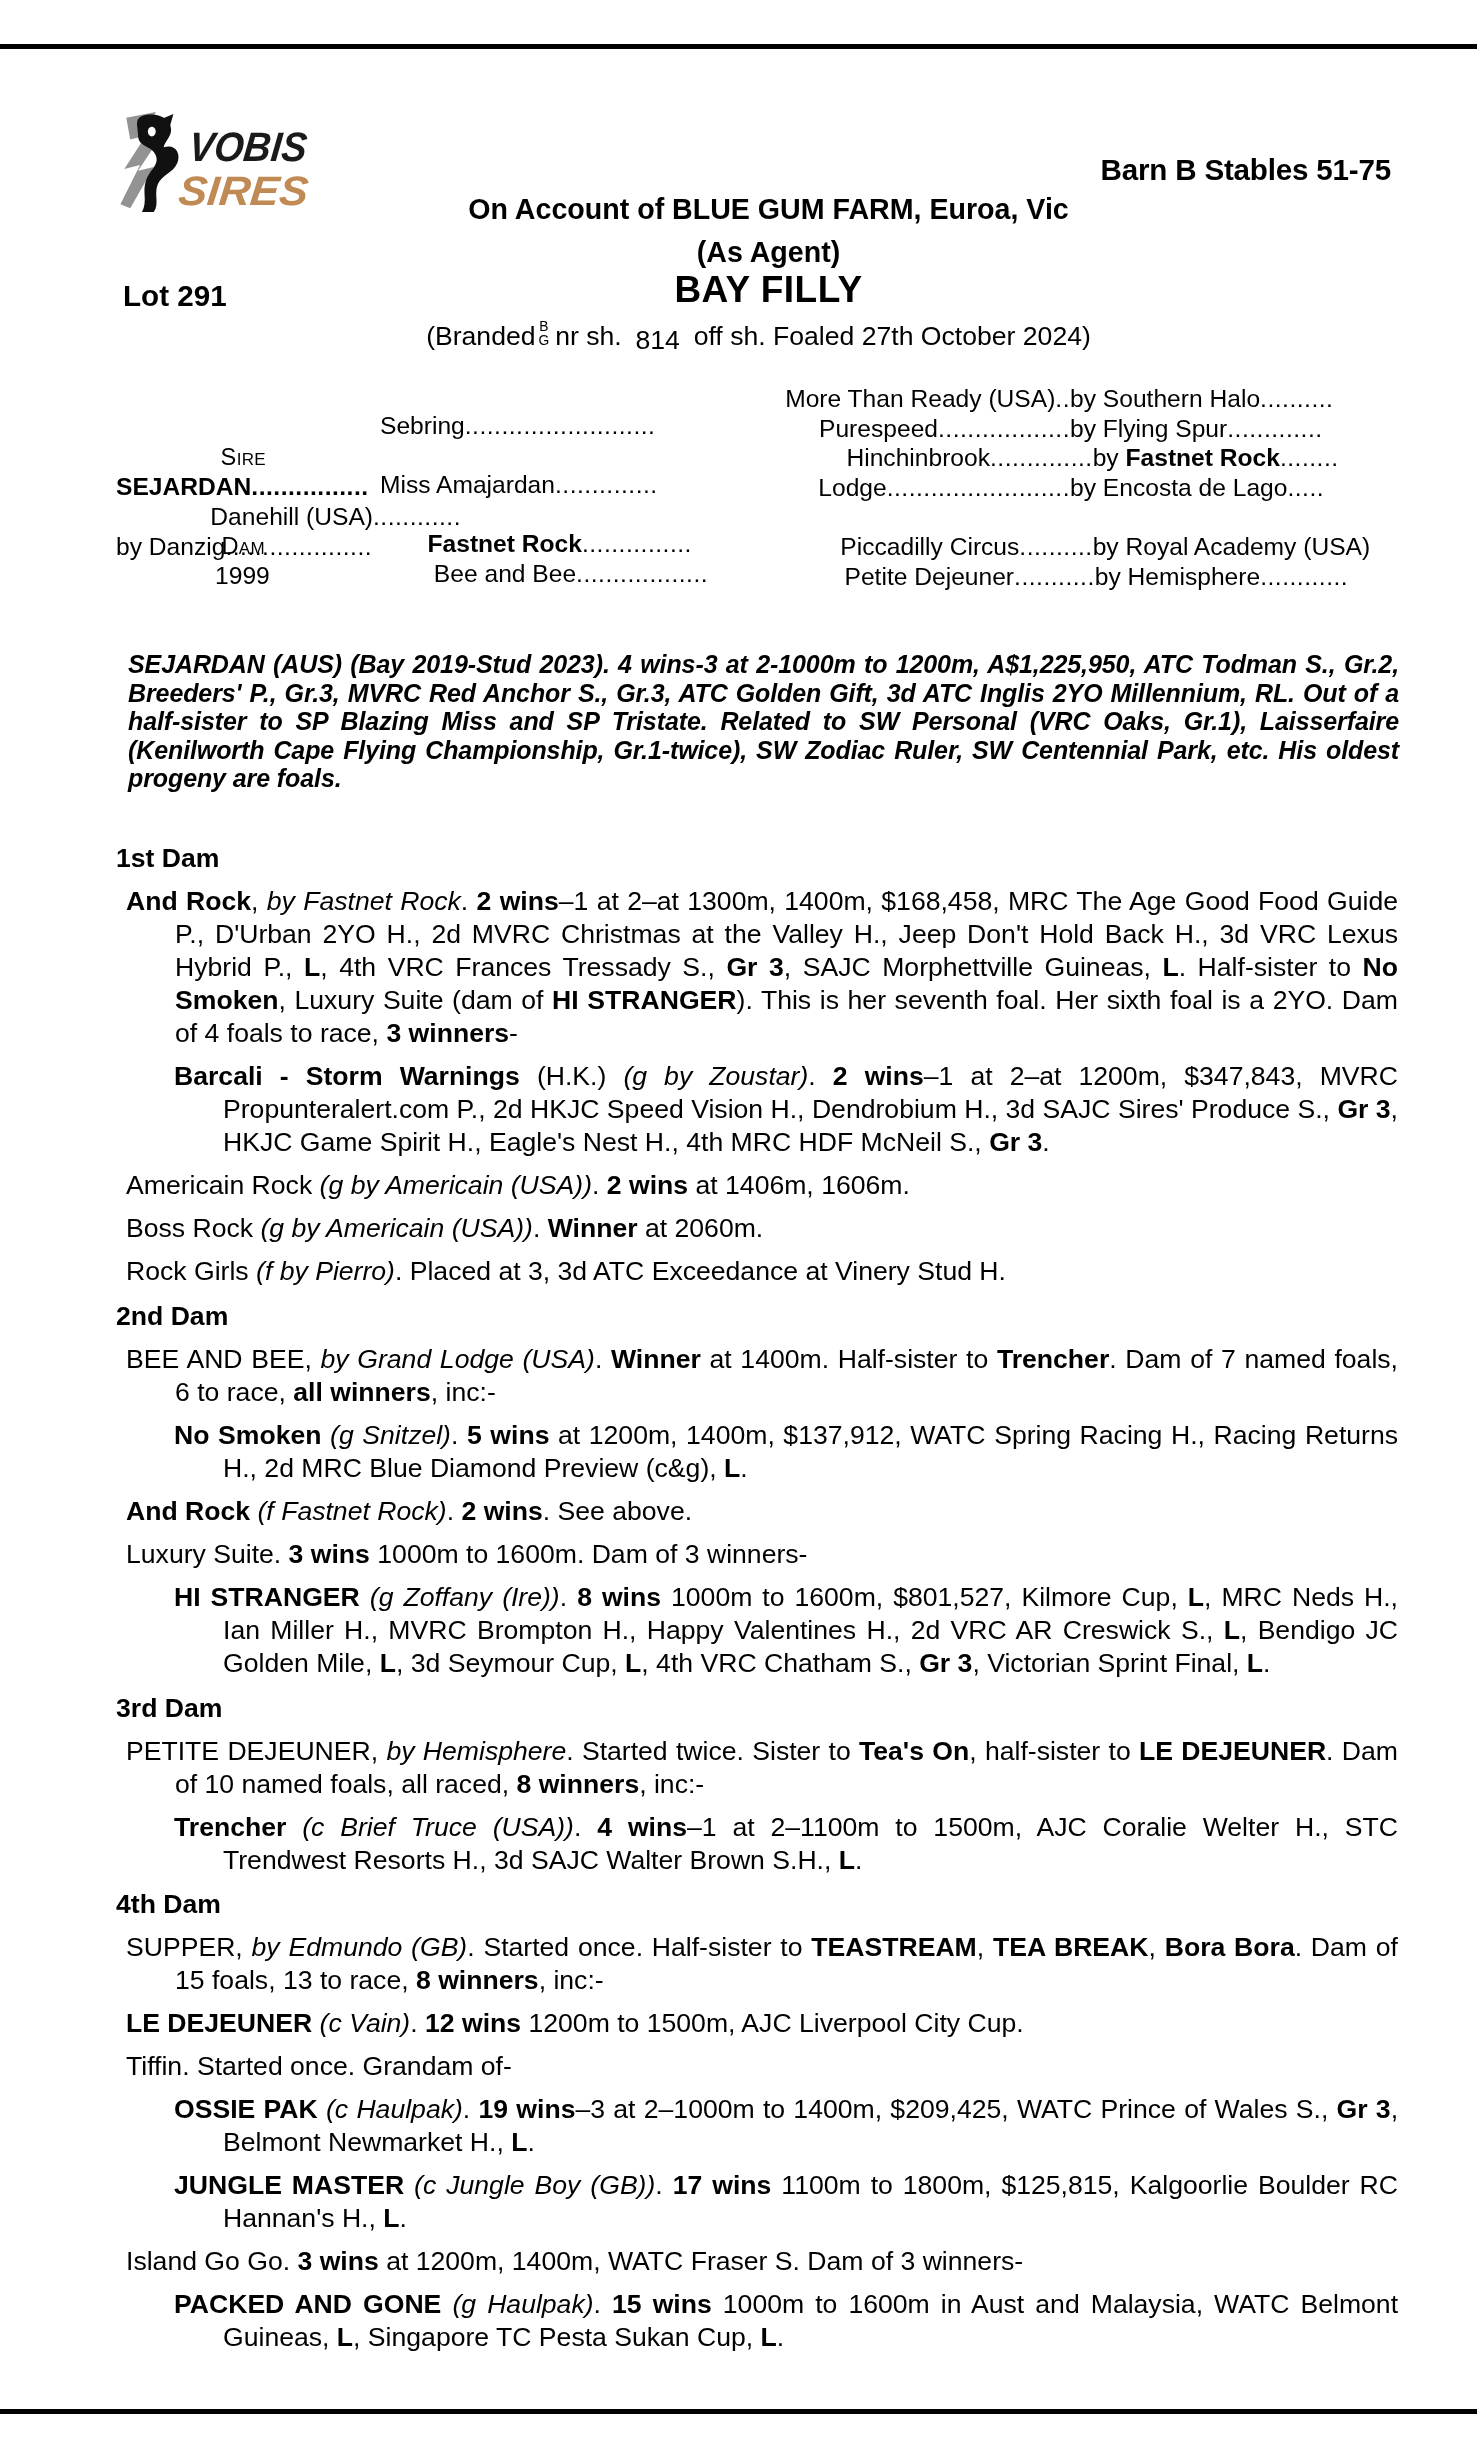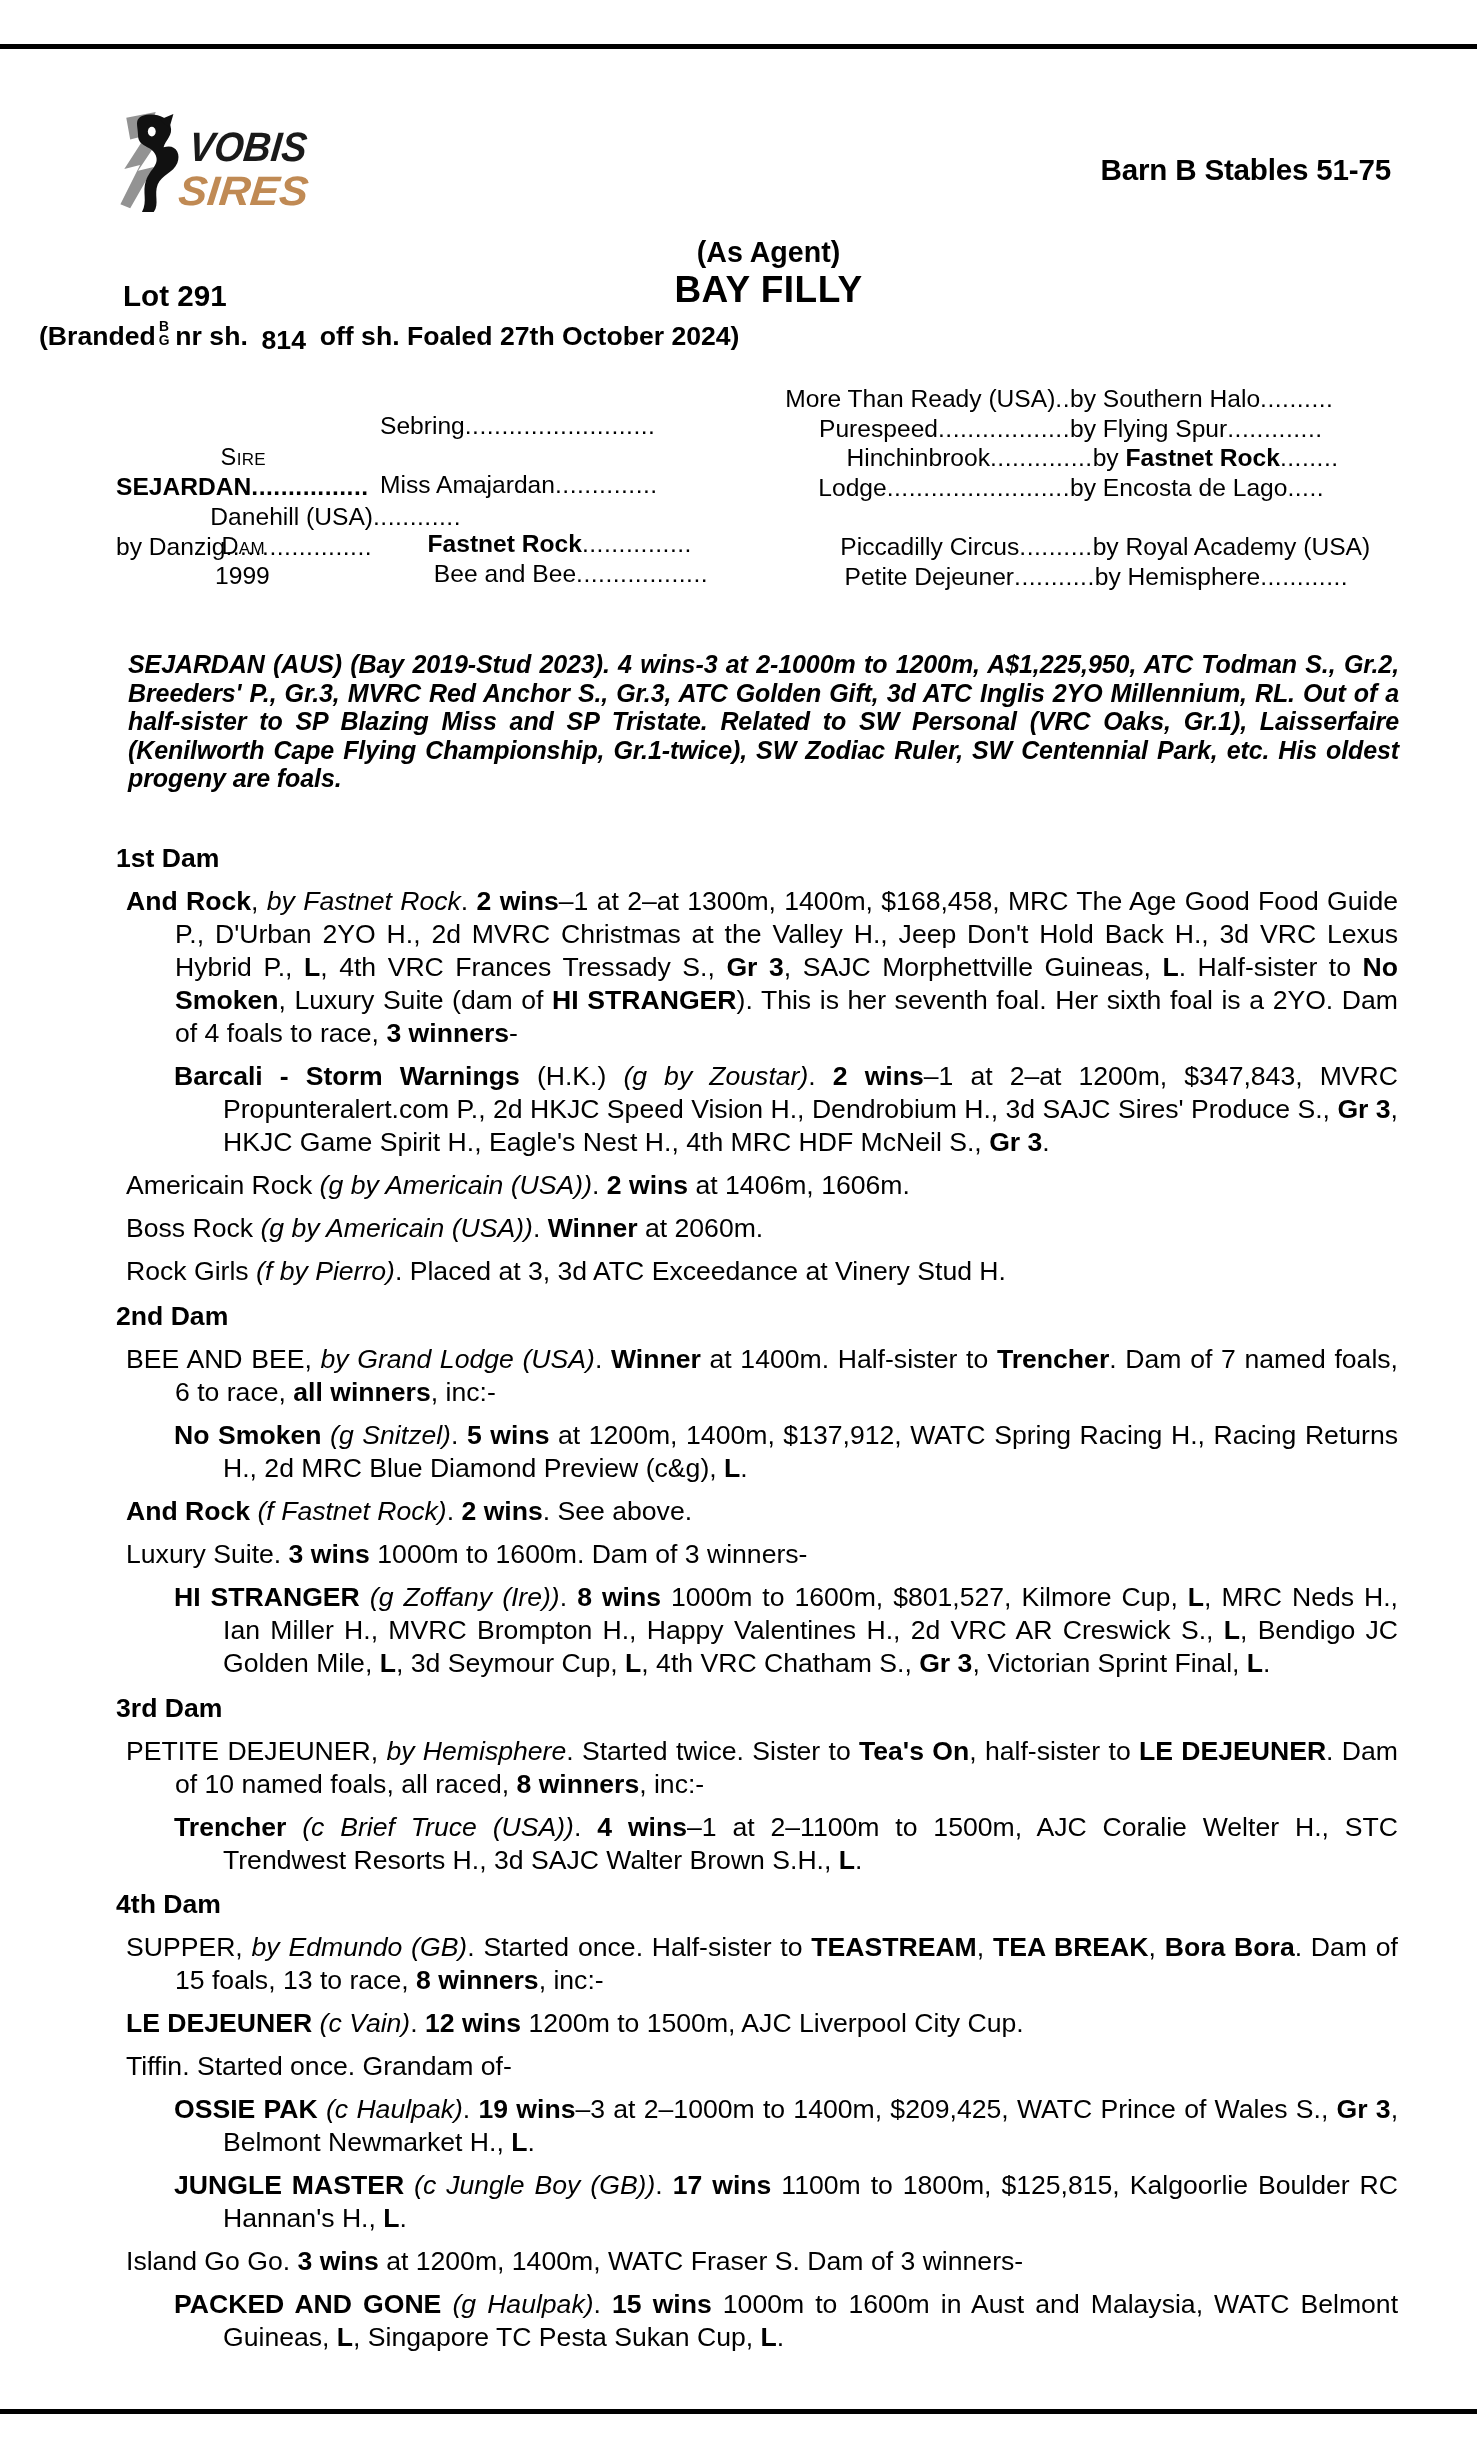--- a/index.html
+++ b/index.html
@@ -84,24 +84,23 @@
     text-align: center;
     font-size: 37px;
     font-weight: bold;
     letter-spacing: 0.5px;
     padding-left: 59px;
   }
   .branded {
     position: absolute;
     left: 0; right: 0;
     top: 321px;
-    text-align: left;
+    text-align: center;
     font-size: 26.6px;
     padding-left: 39px;
-    font-weight: bold;
   }
   .branded .inner { display: inline-flex; align-items: center; }
   .brandmark {
     display: inline-flex;
     flex-direction: column;
     align-items: center;
     justify-content: center;
     font-size: 13.8px;
     line-height: 0.95;
     margin: 0 5.9px 0 3px;
@@ -208,20 +207,21 @@
                  C36 36, 22 38, 22 26 C22 16, 18 10, 26 6 Z" fill="#111111"></path>
         <path d="M44 10 L58 4 L54 18 Z" fill="#111111"></path>
         <ellipse cx="36" cy="22" rx="4" ry="5" fill="#ffffff"></ellipse>
       </g>
       <text x="78" y="52" font-family="'Liberation Sans', sans-serif" font-size="42" font-weight="bold" font-style="italic" fill="#1a1a1a" transform="skewX(-6)" textLength="120" lengthAdjust="spacingAndGlyphs">VOBIS</text>
       <text x="72" y="97" font-family="'Liberation Sans', sans-serif" font-size="42" font-weight="bold" font-style="italic" fill="#c08a54" transform="skewX(-6)" textLength="132" lengthAdjust="spacingAndGlyphs">SIRES</text>
     </svg>
   </div>
 
   <div class="barn">Barn B Stables 51-75</div>
+  <div class="acct">On Account of BLUE GUM FARM, Euroa, Vic</div>
   <div class="agent">(As Agent)</div>
   <div class="lot">Lot 291</div>
   <div class="sex">BAY FILLY</div>
 
   <div class="branded">
     <span class="inner">
       <span>(Branded</span>
       <span class="brandmark">
         <span>B</span>
         <span>G</span>

